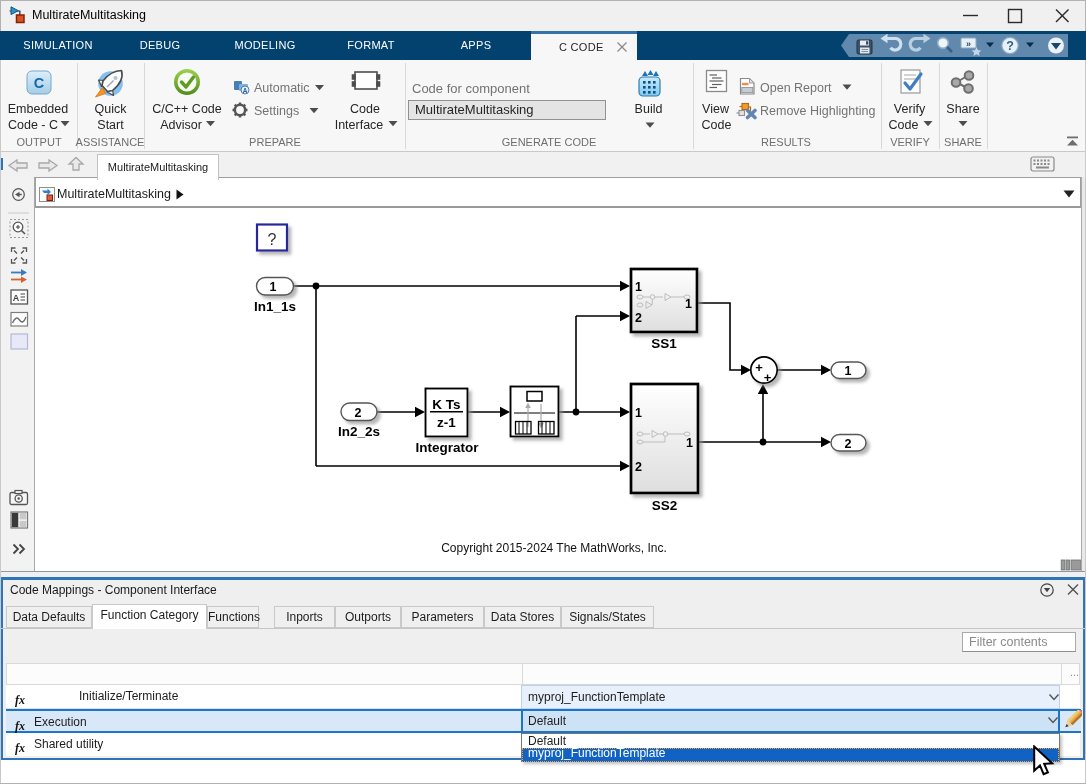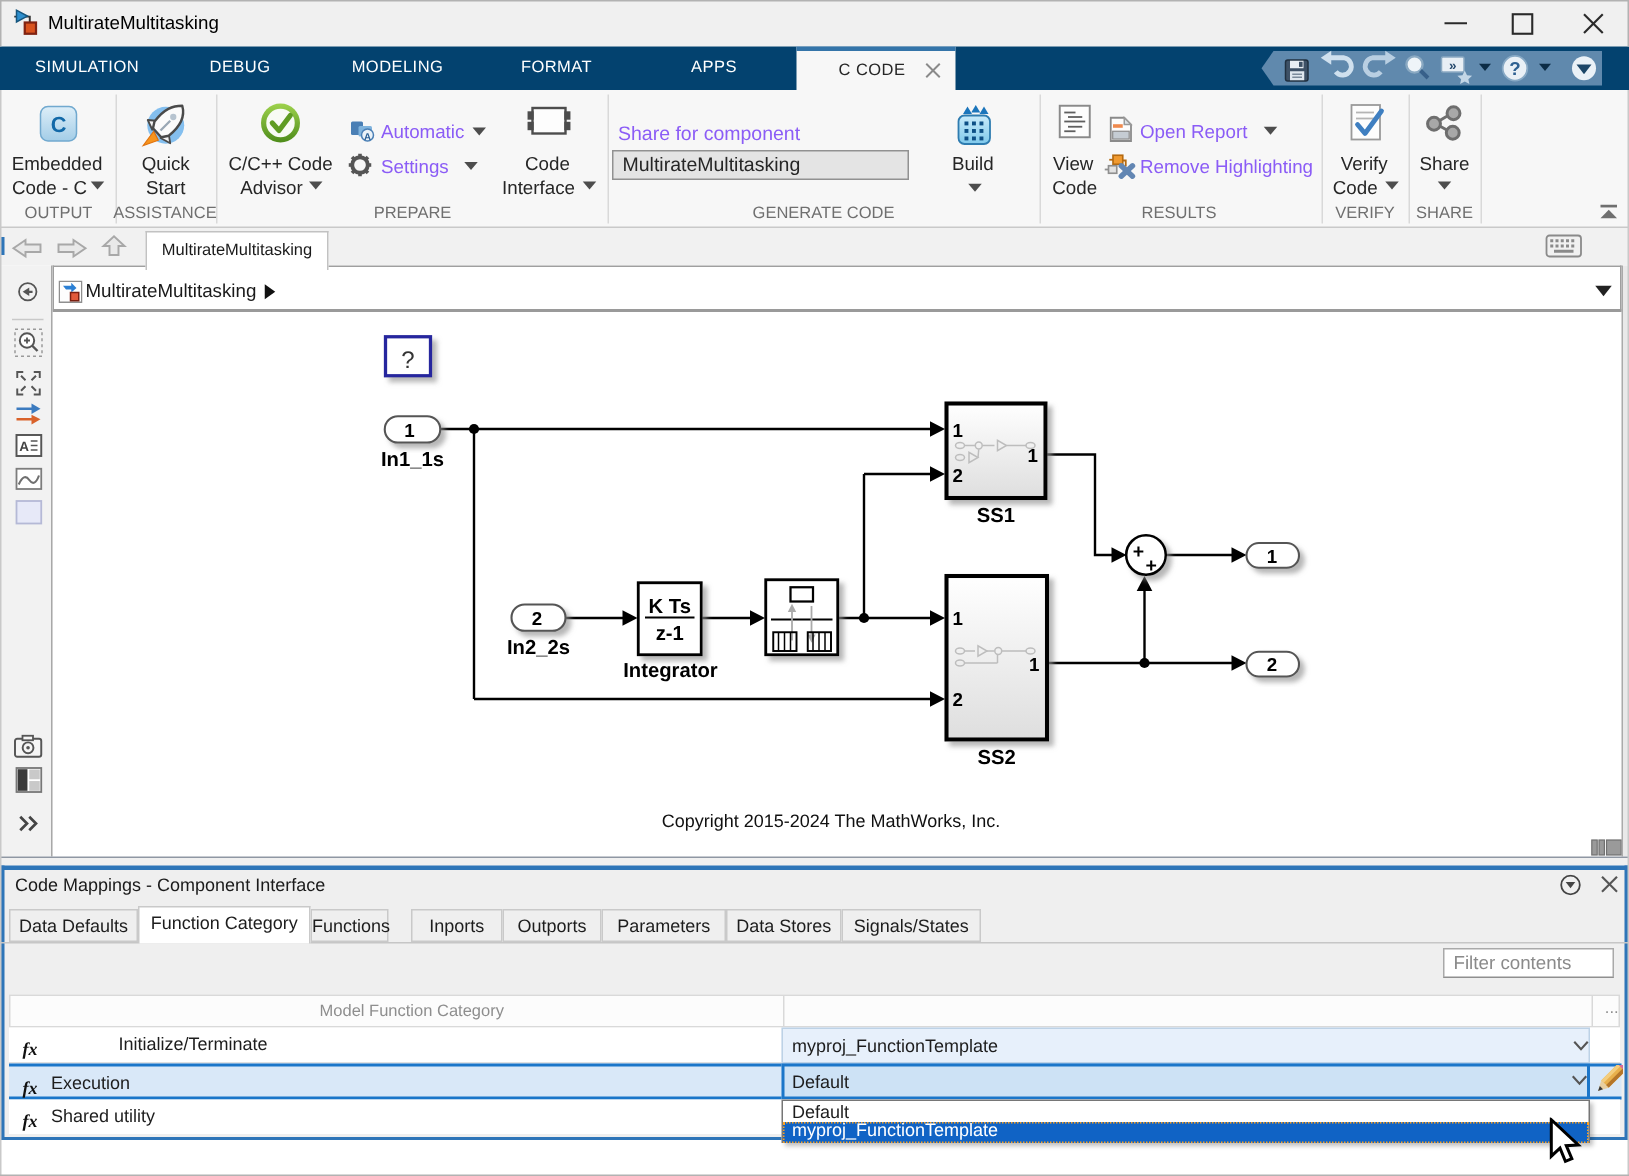--- a/index.html
+++ b/index.html
@@ -13,21 +13,21 @@
   #tabbar{left:0;top:31px;width:1086px;height:29px;background:#03426f;}
   .ttab{position:absolute;top:0;height:29px;width:106px;line-height:29px;text-align:center;
         color:#fff;font-size:11px;letter-spacing:.3px;}
   #ctab{position:absolute;left:531px;top:0;width:106px;height:29px;background:#f7f7f7;
         border-top:3px solid #3474a9;box-sizing:border-box;}
   #ctab span{position:absolute;left:28px;top:7px;font-size:11px;letter-spacing:.3px;color:#262626;}
   
   #ribbon{left:0;top:60px;width:1086px;height:92px;background:#f7f7f7;border-bottom:1px solid #c9c9c9;box-sizing:border-box;}
   .rsep{position:absolute;top:3px;width:1px;height:86px;background:#d9d9d9;}
   .glabel{position:absolute;top:76px;font-size:11px;color:#6f6f6f;transform:translateX(-50%);white-space:nowrap;}
-  .rlabel{position:absolute;font-size:12.5px;color:#8b5cf6;white-space:nowrap;}
+  .rlabel{position:absolute;font-size:12.5px;color:#737373;white-space:nowrap;}
   .cline{position:absolute;font-size:12.5px;color:#262626;white-space:nowrap;transform:translateX(-50%);}
   
   #navrow{left:0;top:152px;width:1086px;height:25px;background:#f1f1f1;}
   #doctab{position:absolute;left:97px;top:2px;width:122px;height:26px;background:#fff;z-index:3;
           border:1px solid #c2c2c2;border-bottom:none;box-sizing:border-box;
           font-size:11px;color:#1a1a1a;text-align:center;line-height:24px;}
   
   #crumb{left:35px;top:177px;width:1046px;height:31px;background:#fff;border:1px solid #9f9f9f;border-bottom:2px solid #9a9a9a;box-sizing:border-box;}
   #crumb-text{left:21px;top:8.5px;font-size:12.5px;color:#1a1a1a;}
   
@@ -259,21 +259,21 @@
     <div class="cline" style="left:38px;top:41.5px;">Embedded</div>
     <div class="cline" style="left:33px;top:57.5px;">Code - C</div>
     <div class="cline" style="left:110.5px;top:41.5px;">Quick</div>
     <div class="cline" style="left:110.5px;top:57.5px;">Start</div>
     <div class="cline" style="left:187px;top:41.5px;">C/C++ Code</div>
     <div class="cline" style="left:181px;top:57.5px;">Advisor</div>
     <div class="rlabel" style="left:254px;top:21px;">Automatic</div>
     <div class="rlabel" style="left:254px;top:44px;">Settings</div>
     <div class="cline" style="left:365px;top:41.5px;">Code</div>
     <div class="cline" style="left:359px;top:57.5px;">Interface</div>
-    <div class="rlabel" style="left:412px;top:20.5px;font-size:13px;">Share for component</div>
+    <div class="rlabel" style="left:412px;top:20.5px;font-size:13px;">Code for component</div>
     <div class="abs" style="left:408px;top:40px;width:198px;height:20px;background:#e4e4e4;border:1px solid #919191;box-sizing:border-box;font-size:13px;color:#262626;line-height:18px;padding-left:6px;">MultirateMultitasking</div>
     <div class="cline" style="left:648.5px;top:41.5px;">Build</div>
     <div class="cline" style="left:715.5px;top:41.5px;">View</div>
     <div class="cline" style="left:716.5px;top:57.5px;">Code</div>
     <div class="rlabel" style="left:760px;top:21px;">Open Report</div>
     <div class="rlabel" style="left:760px;top:44px;">Remove Highlighting</div>
     <div class="cline" style="left:909.5px;top:41.5px;">Verify</div>
     <div class="cline" style="left:903.5px;top:57.5px;">Code</div>
     <div class="cline" style="left:963px;top:41.5px;">Share</div>
   </div>
@@ -544,21 +544,20 @@
     <div class="ptab" style="left:207px;width:52px;">Functions</div>
     <div class="ptab" style="left:274px;width:61px;">Inports</div>
     <div class="ptab" style="left:335px;width:66px;">Outports</div>
     <div class="ptab" style="left:401px;width:83px;">Parameters</div>
     <div class="ptab" style="left:484px;width:77px;">Data Stores</div>
     <div class="ptab" style="left:561px;width:93px;">Signals/States</div>
 
     <div class="abs" style="left:962px;top:55px;width:114px;height:20px;background:#fff;border:1px solid #a9a9a9;border-bottom-color:#8f8f8f;box-sizing:border-box;font-size:12.5px;color:#8a8a8a;line-height:18px;padding-left:6px;">Filter contents</div>
 
     <div class="abs" style="left:6px;top:86px;width:1074px;height:22px;background:#fcfcfc;border:1px solid #d9d9d9;box-sizing:border-box;">
-      <div class="abs" style="left:10px;top:0;width:515px;height:20px;text-align:center;font-size:11px;color:#8e8e8e;line-height:20px;">Model Function Category</div>
       <div class="abs" style="left:515px;top:0;width:1px;height:20px;background:#d9d9d9;"></div>
       <div class="abs" style="left:1054px;top:0;width:1px;height:20px;background:#d9d9d9;"></div>
       <div class="abs" style="left:1058px;top:0;width:19px;height:20px;text-align:center;font-size:11px;color:#8e8e8e;line-height:16px;">...</div>
     </div>
 
     <div class="abs" style="left:6px;top:108px;width:1074px;height:24px;background:#fff;border-bottom:1px solid #e0e0e0;box-sizing:border-box;">
       <div class="fx"></div>
       <div class="abs" style="left:28px;top:4px;font-size:12px;color:#1d1d1d;margin-left:45px;">Initialize/Terminate</div>
     </div>
     <div class="abs" style="left:521px;top:108px;width:539px;height:24px;background:#e7f0fb;border:1px solid #bdd2e6;box-sizing:border-box;">

